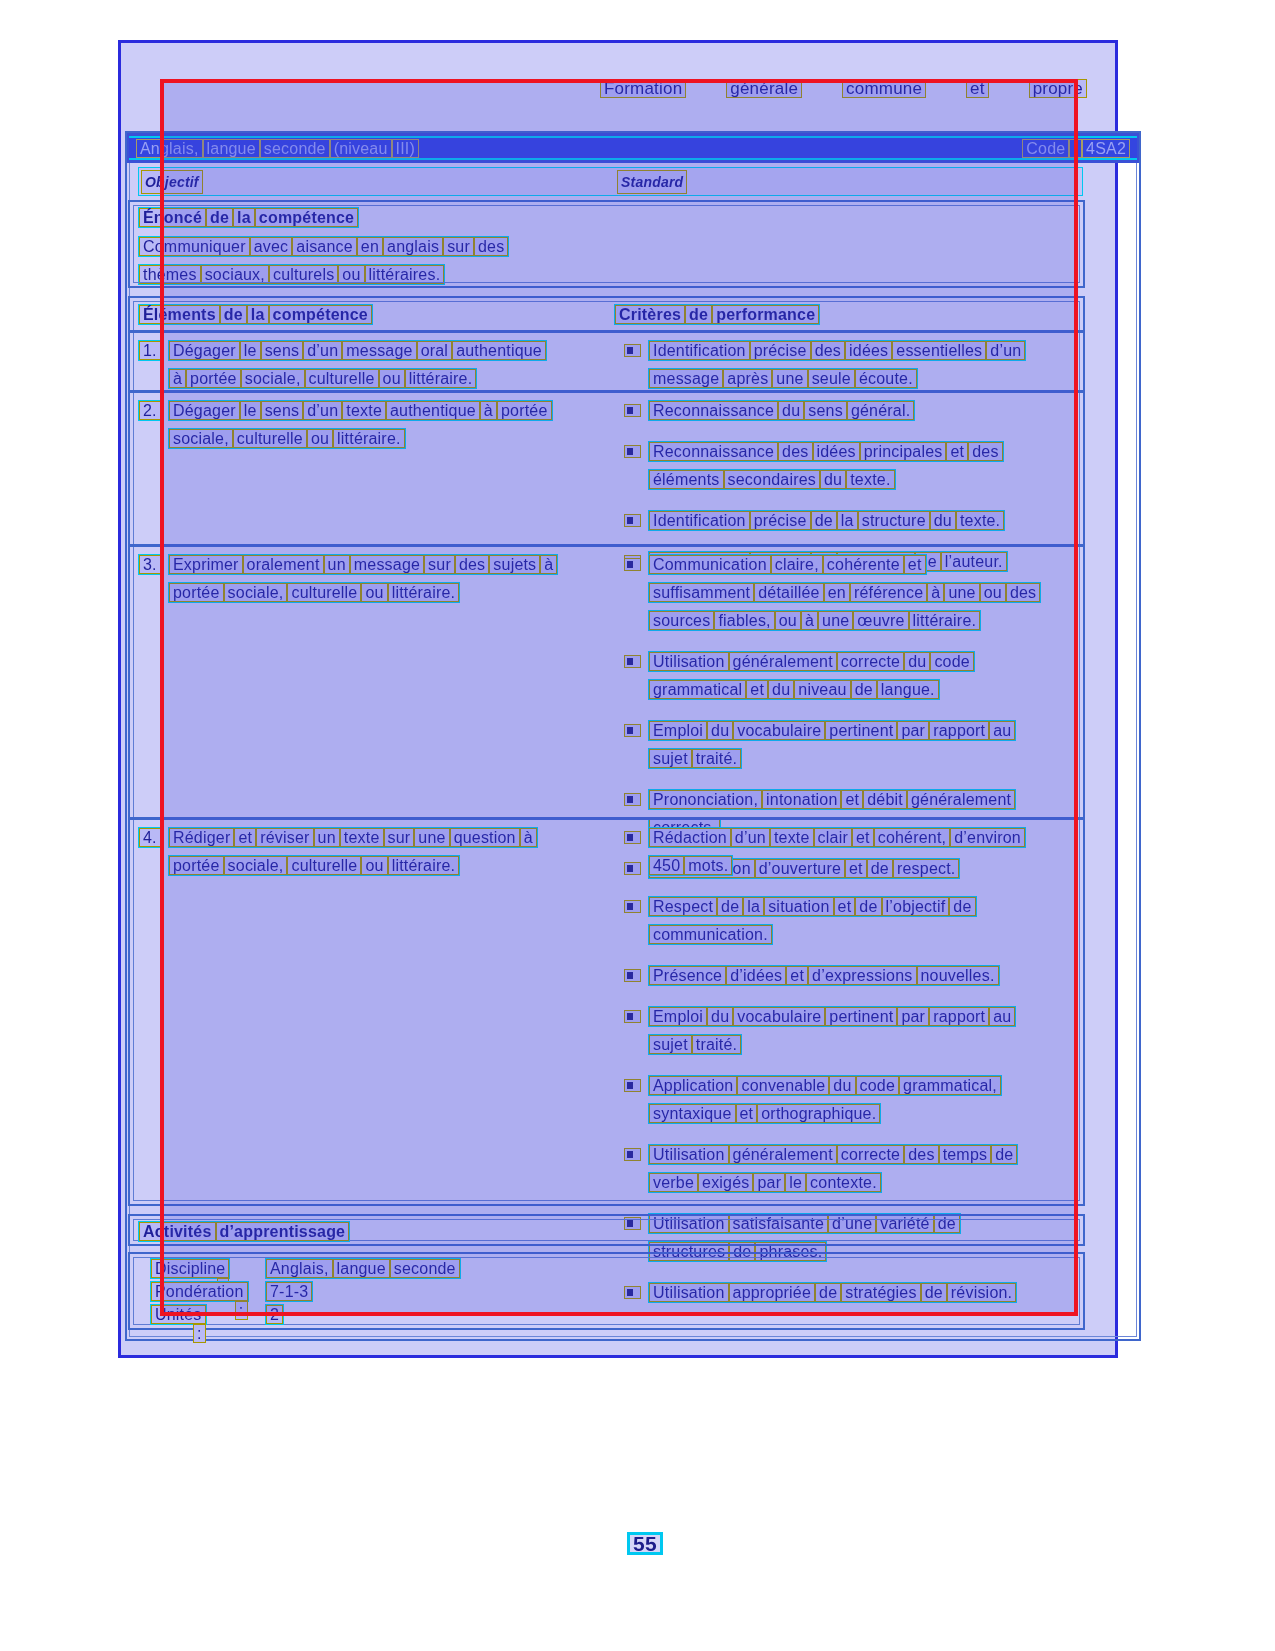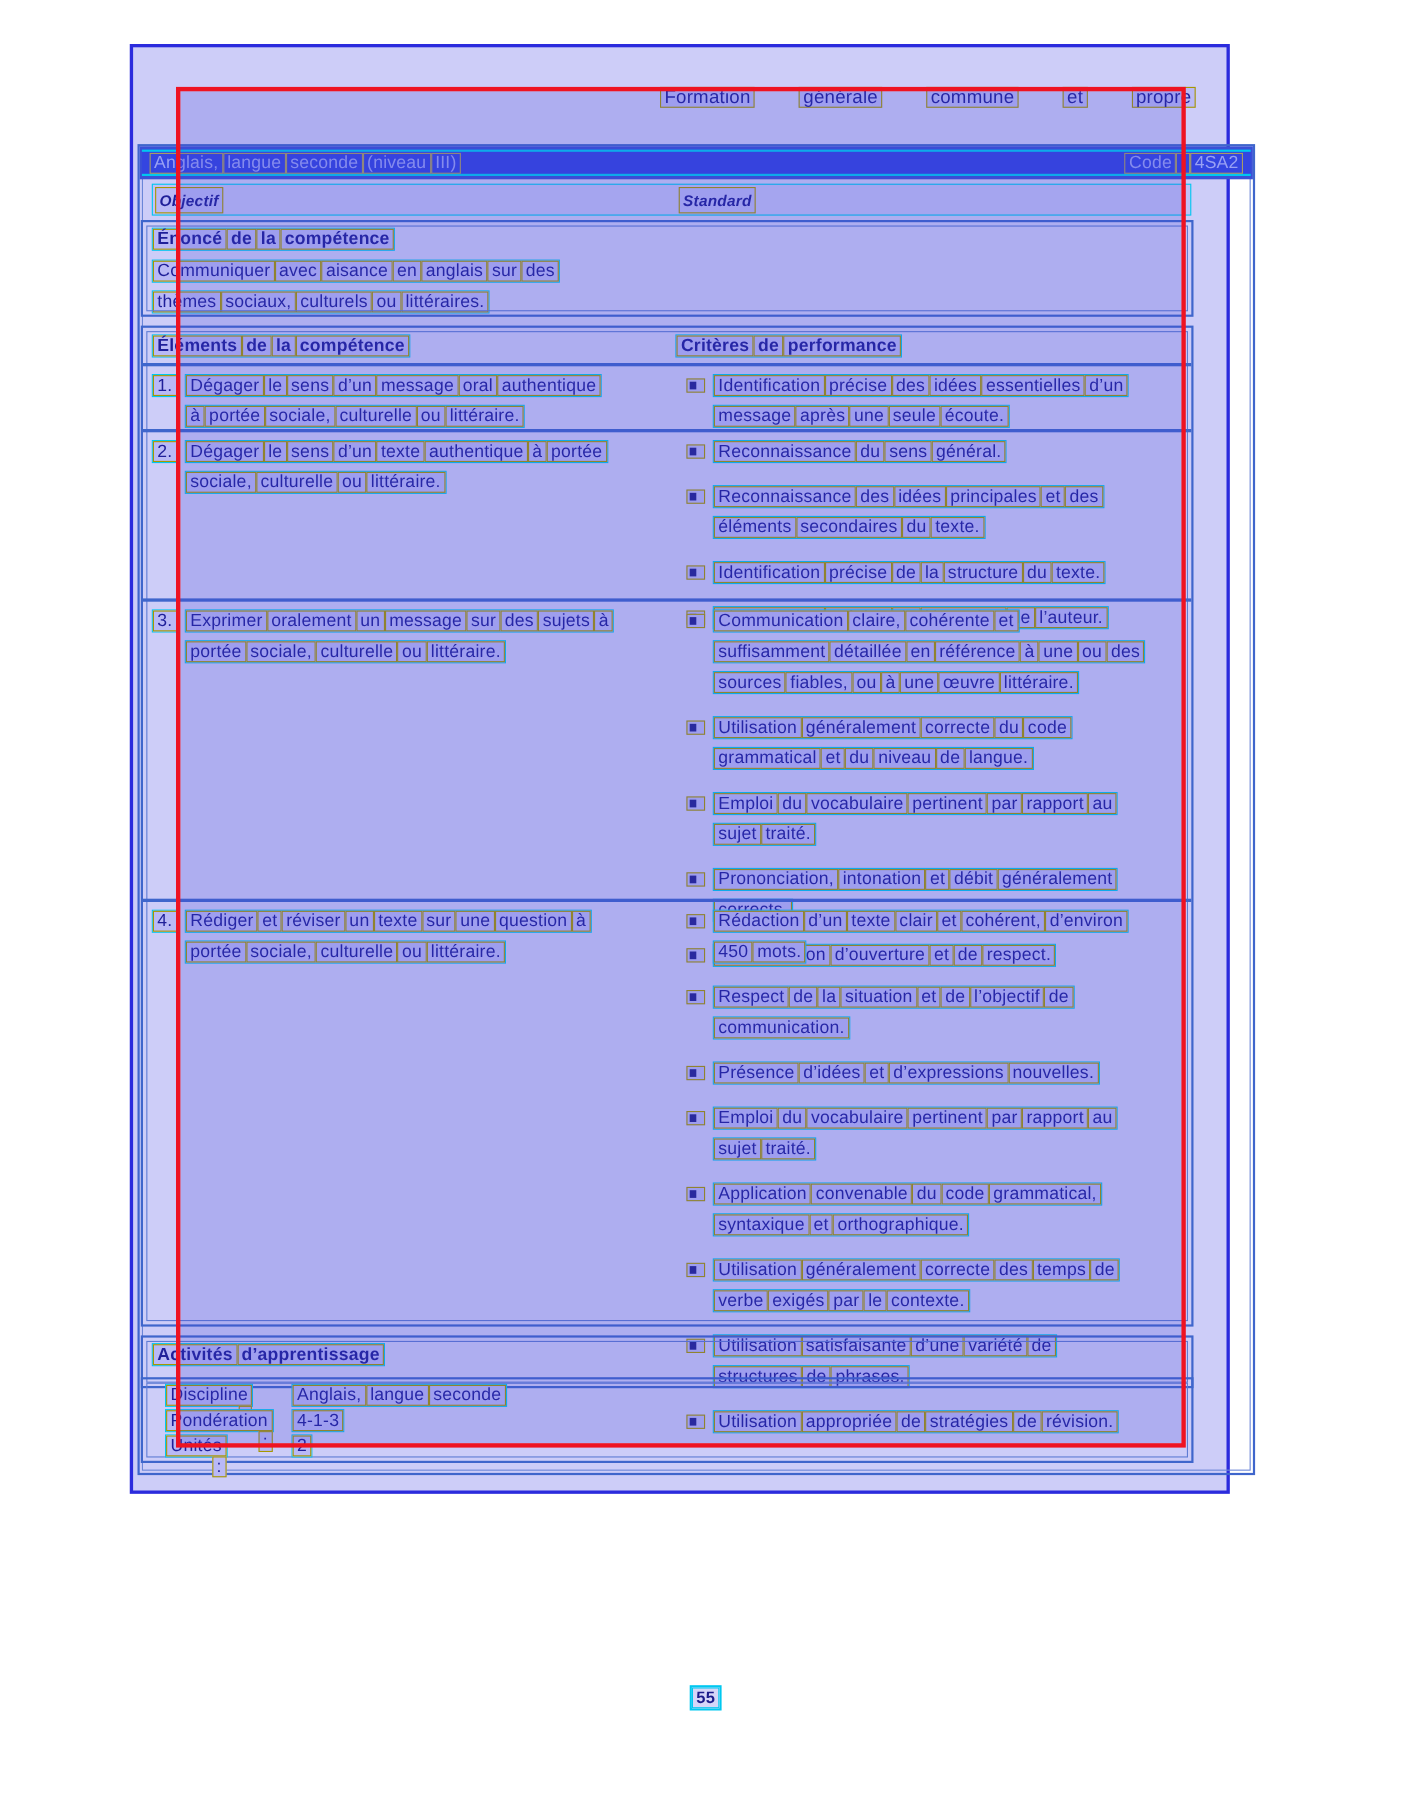--- a/index.html
+++ b/index.html
@@ -32,21 +32,21 @@
   .objline{position:absolute;left:138px;top:167px;width:945px;height:29px;border:1px solid var(--cyan);
            background:rgba(150,150,240,.2);z-index:2;box-sizing:border-box;}
   .obj,.std{position:absolute;top:2px;display:flex;}
   .obj{left:2px;} .std{left:478px;}
   .obj .w,.std .w{font-weight:bold;font-style:italic;font-size:14px;height:22px;}
   
   .sec{position:absolute;left:128px;width:957px;border:2px solid var(--steel);box-sizing:border-box;z-index:2;}
   .sec::before{content:"";position:absolute;inset:3px;border:1px solid #5f7cd4;pointer-events:none;}
   .secA{top:200px;height:88px;}
   .secB{top:296px;height:910px;}
-  .secC1{top:1214px;height:48px;}
+  .secC1{top:1214px;height:32px;}
   .secC2{top:1252px;height:78px;}
   .sec-head{position:relative;height:28px;padding:5px 0 0 8px;box-sizing:border-box;}
   .secB .sec-head{height:32px;padding-top:6px;}
   .rtitle{position:absolute;left:484px;top:6px;}
   .sec-body{padding:6px 16px 0 8px;}
   
   .el-row{position:relative;border-top:3px solid var(--steel);box-sizing:border-box;}
   .num{position:absolute;left:8px;top:7px;}
   .lcol{position:absolute;left:38px;top:7px;}
   .rcol{position:absolute;left:484px;top:7px;width:478px;}
@@ -58,21 +58,21 @@
   .kv{position:relative;height:23px;}
   .kv .line{position:absolute;top:0;margin:0;}
   .kv .lab{left:20px;flex-direction:column;} .kv .val{left:135px;}
   
   .tint{position:absolute;left:164px;top:83px;width:910px;height:1229px;
         background:rgba(62,62,214,.22);z-index:8;pointer-events:none;}
   .redbox{position:absolute;left:160px;top:79px;width:918px;height:1237px;
           border:4px solid var(--red);box-sizing:border-box;z-index:9;pointer-events:none;}
   
   .pagenum{position:absolute;left:627px;top:1532px;margin:0;z-index:2;border-width:2px;}
-  .pagenum .w{background:#d6d6f8;border-color:var(--cyan);font-weight:bold;font-size:15px;color:#1c1c8a;}
+  .pagenum .w{background:#d6d6f8;border-color:var(--cyan);font-weight:bold;font-size:21px;color:#1c1c8a;}
 </style>
 </head>
 <body>
 
 <div class="canvas">
   <div class="page"></div>
   <div class="outer-table"></div>
 
   <div class="formation">
       <span class="w">Formation</span>
@@ -581,21 +581,21 @@
           <span class="w">langue</span>
           <span class="w">seconde</span>
         </div>
       </div>
       <div class="kv">
         <div class="line lab">
           <span class="w">Pondération</span>
           <span class="w">:</span>
         </div>
         <div class="line val">
-          <span class="w">4-1-3</span>
+          <span class="w">7-1-3</span>
         </div>
       </div>
       <div class="kv">
         <div class="line lab">
           <span class="w">Unités</span>
           <span class="w">:</span>
         </div>
         <div class="line val">
           <span class="w">2</span>
         </div>

